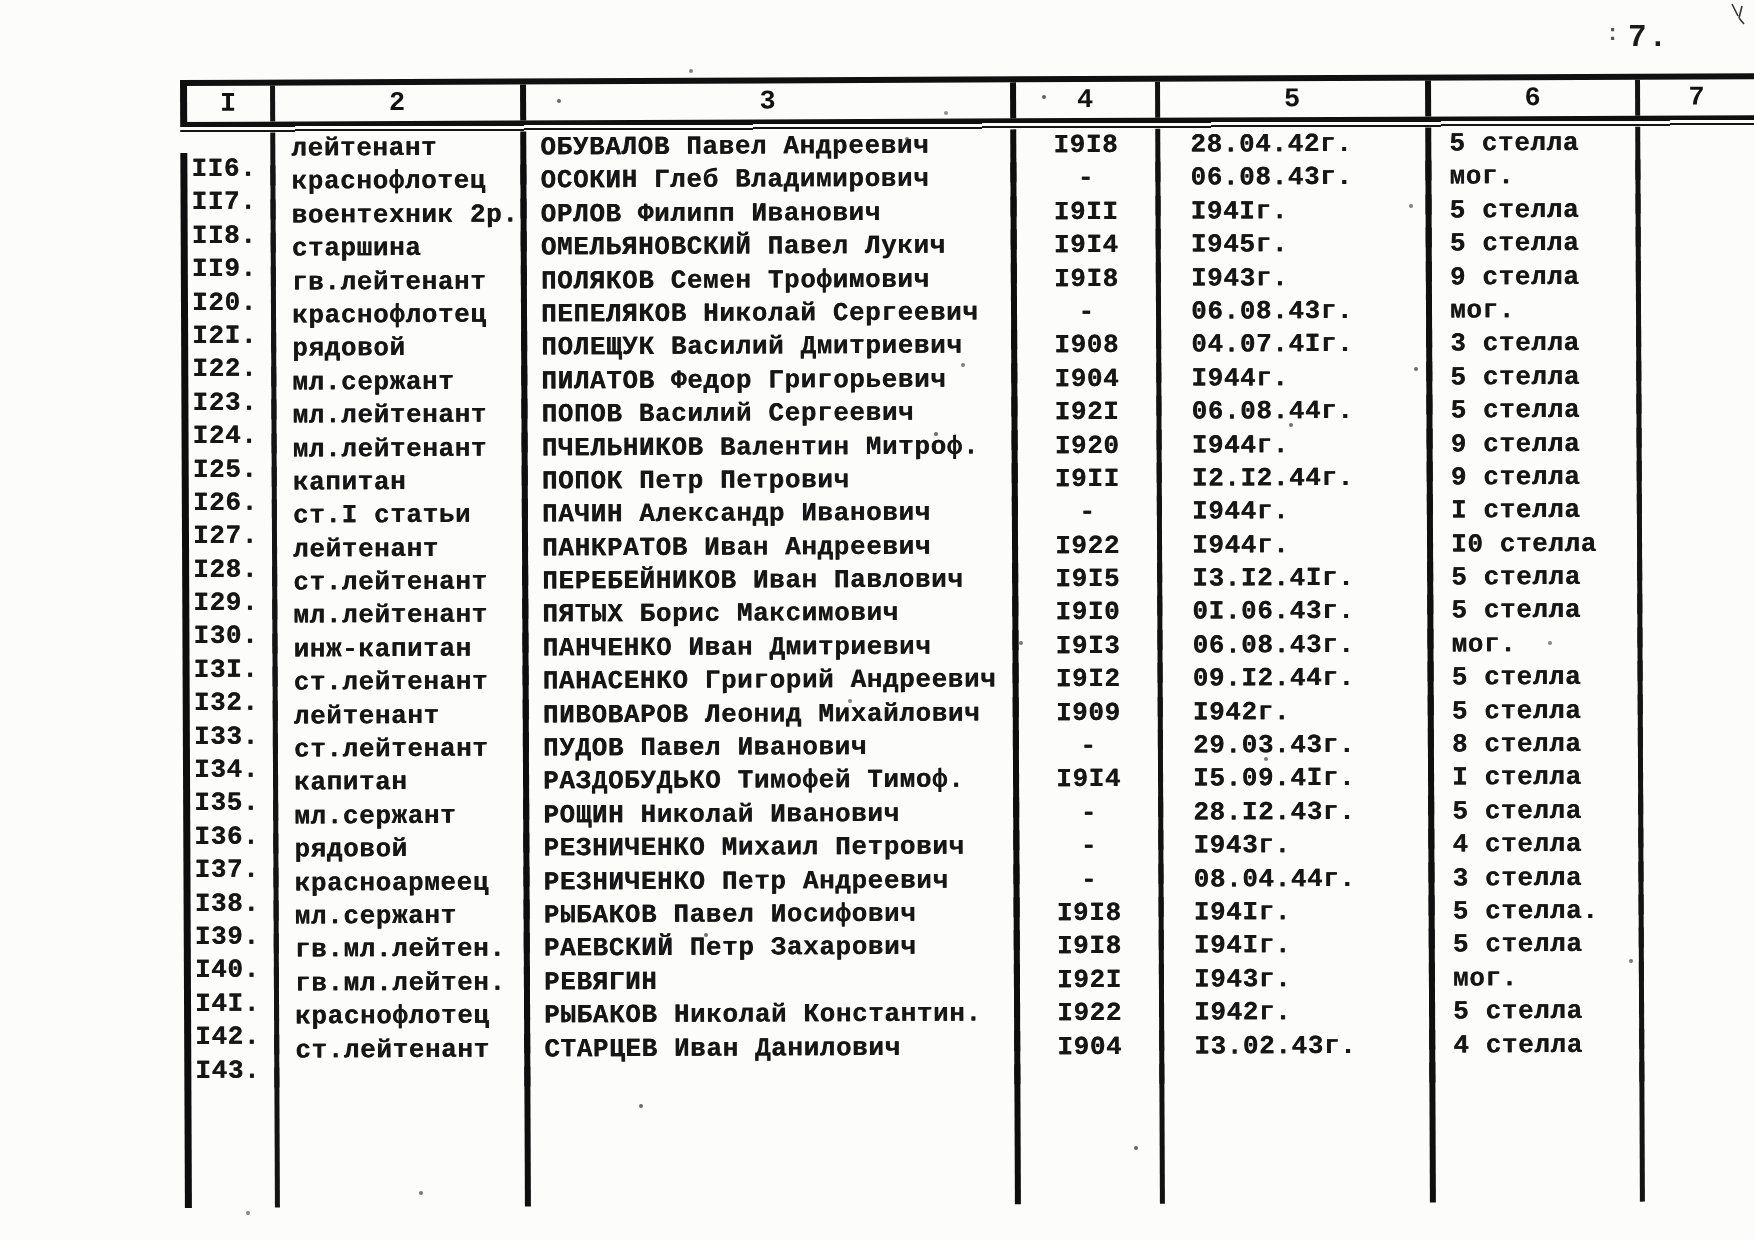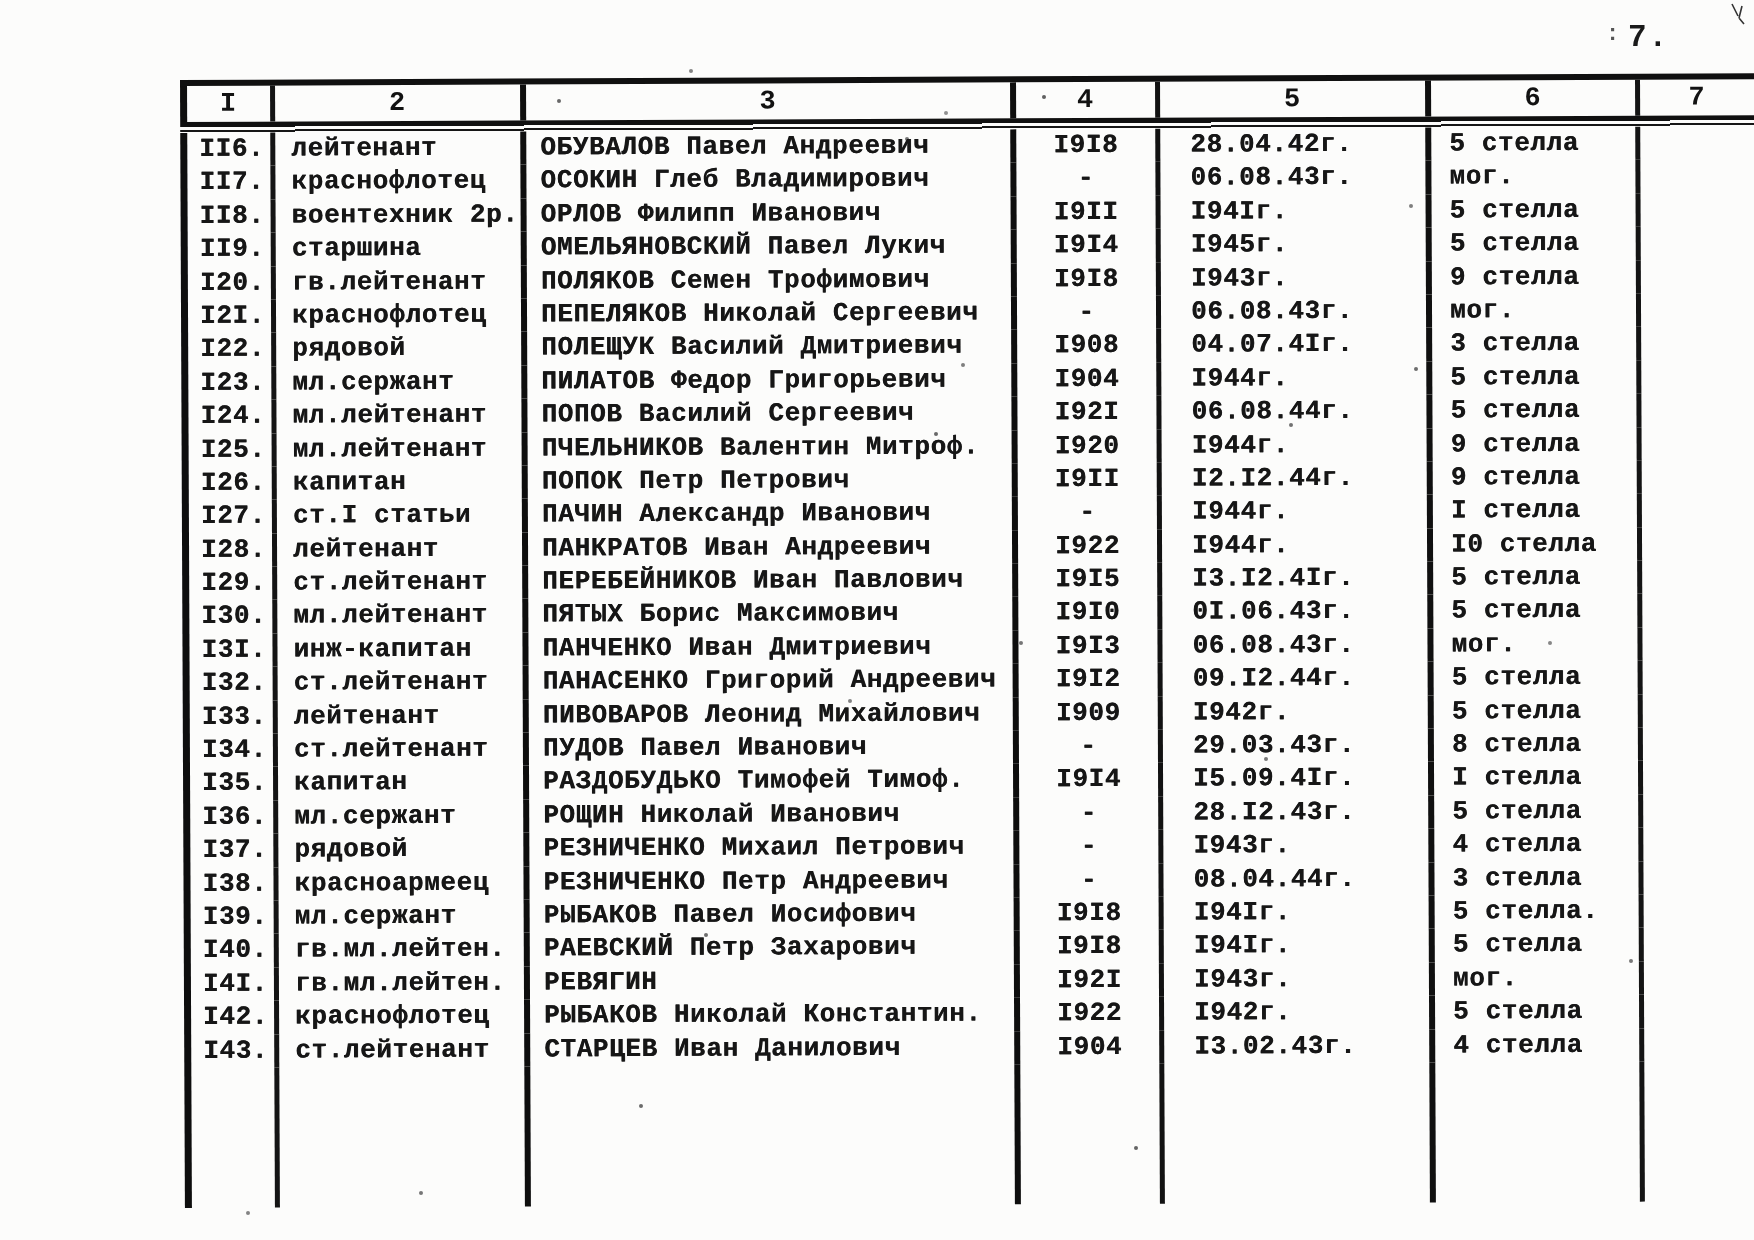--- a/index.html
+++ b/index.html
@@ -116,21 +116,21 @@
   .tbody .td {
     font-size: 26px;
     font-weight: bold;
     letter-spacing: 0.6px;
     line-height: 33.4px;
     white-space: nowrap;
     overflow: visible;
     color: #161616;
     text-shadow: 0.4px 0 0 #2a2a2a;
   }
-  .td.c1 { padding-left: 12px; }
+  .td.c1 { padding-left: 4px; margin-top: 20px; }
   .td.c2 { padding-left: 16px; }
   .td.c3 { padding-left: 14px; }
   .td.c4 { text-align: center; }
   .td.c5 { padding-left: 30px; }
   .td.c6 { padding-left: 18px; }
   .bottom-extension {
     height: 140px;
   }
 </style>
 </head>

